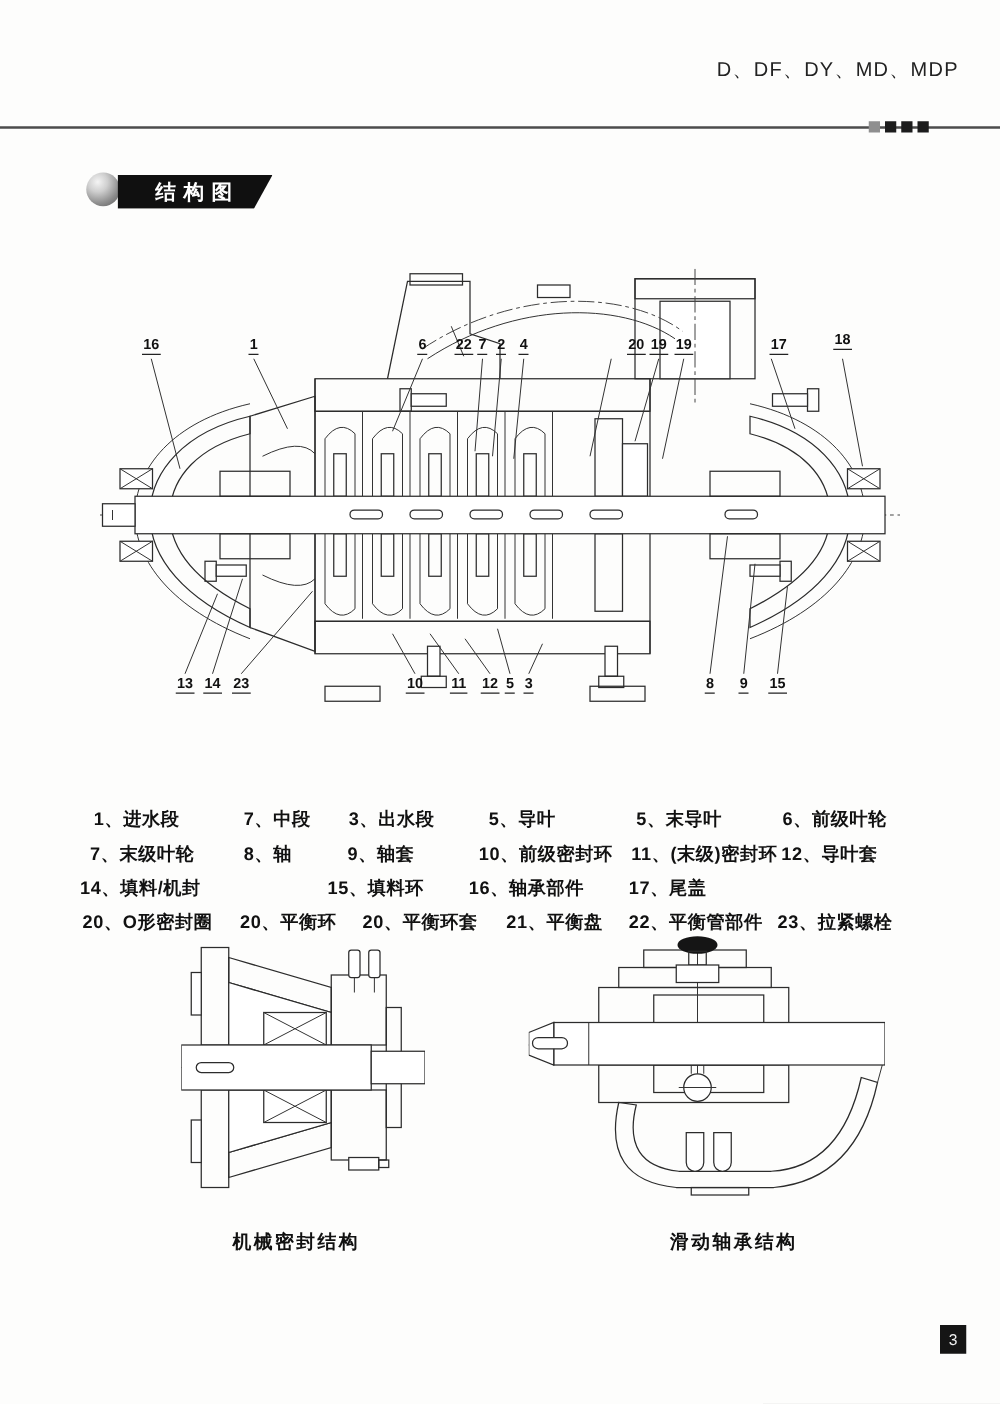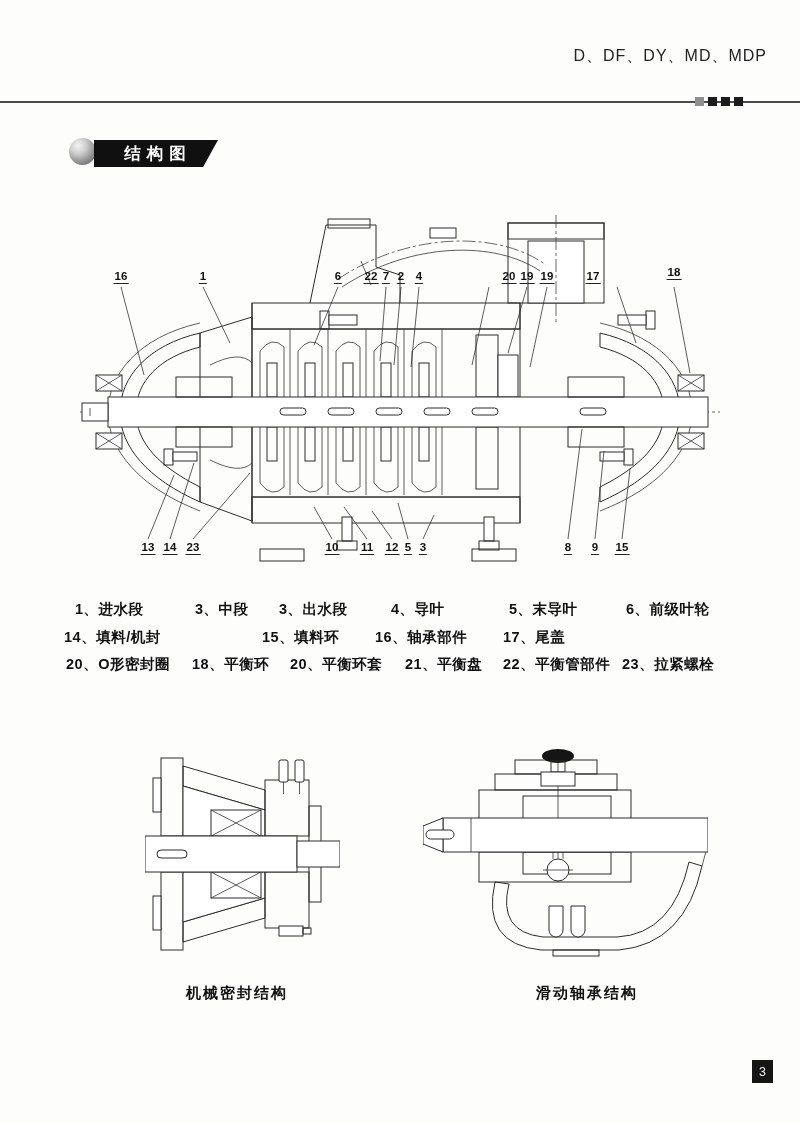--- a/index.html
+++ b/index.html
@@ -22,21 +22,21 @@
   .diagram{position:absolute;left:80px;top:215px;width:640px;height:375px;}
   .diagram svg{position:absolute;left:0;top:0;}
   .callout-layer{position:absolute;left:0;top:0;width:100%;height:100%;}
   .callout{position:absolute;transform:translateX(-50%);font-size:11.5px;font-weight:700;color:#111;
            line-height:13px;border-bottom:1px solid #222;padding:0 1px;}
   
   .parts{position:absolute;left:58px;top:596px;width:700px;font-size:14.5px;font-weight:700;
          color:#111;letter-spacing:0.5px;}
   .prow{display:flex;height:27.4px;align-items:center;}
   .part-item{white-space:nowrap;display:inline-block;}
-  #prow0{padding-left:17px;} #prow1{padding-left:14px;} #prow2{padding-left:6px;} #prow3{padding-left:8px;}
+  #prow0{padding-left:17px;margin-top:46px;} #prow1{padding-left:14px;} #prow2{padding-left:6px;} #prow3{padding-left:8px;}
   #prow0 .part-item:nth-child(1){width:120px}#prow0 .part-item:nth-child(2){width:84px}
   #prow0 .part-item:nth-child(3){width:112px}#prow0 .part-item:nth-child(4){width:118px}
   #prow0 .part-item:nth-child(5){width:117px}
   #prow1 .part-item:nth-child(1){width:123px}#prow1 .part-item:nth-child(2){width:83px}
   #prow1 .part-item:nth-child(3){width:105px}#prow1 .part-item:nth-child(4){width:122px}
   #prow1 .part-item:nth-child(5){width:120px}
   #prow2 .part-item:nth-child(1){width:198px}#prow2 .part-item:nth-child(2){width:113px}
   #prow2 .part-item:nth-child(3){width:128px}#prow2 .part-item:nth-child(4){width:122px}
   #prow3 .part-item:nth-child(1){width:126px}#prow3 .part-item:nth-child(2){width:98px}
   #prow3 .part-item:nth-child(3){width:115px}#prow3 .part-item:nth-child(4){width:98px}
@@ -229,56 +229,64 @@
         <span class="callout" style="left: 41px; top: 55px;">16</span>
         <span class="callout" style="left: 123px; top: 55px;">1</span>
         <span class="callout" style="left: 258px; top: 55px;">6</span>
         <span class="callout" style="left: 291px; top: 55px;">22</span>
         <span class="callout" style="left: 306px; top: 55px;">7</span>
         <span class="callout" style="left: 321px; top: 55px;">2</span>
         <span class="callout" style="left: 339px; top: 55px;">4</span>
         <span class="callout" style="left: 409px; top: 55px; margin-left: 20px;">20</span>
         <span class="callout" style="left: 447px; top: 55px;">19</span>
         <span class="callout" style="left: 467px; top: 55px;">19</span>
-        <span class="callout" style="left: 513px; top: 55px;">17</span>
+        <span class="callout" style="left: 543px; top: 55px;">17</span>
         <span class="callout" style="left: 594px; top: 51px;">18</span>
       </div>
     <div class="callout-layer">
         <span class="callout" style="left: 68px; top: 326px;">13</span>
         <span class="callout" style="left: 90px; top: 326px;">14</span>
         <span class="callout" style="left: 113px; top: 326px;">23</span>
         <span class="callout" style="left: 252px; top: 326px;">10</span>
         <span class="callout" style="left: 287px; top: 326px;">11</span>
         <span class="callout" style="left: 312px; top: 326px;">12</span>
         <span class="callout" style="left: 328px; top: 326px;">5</span>
         <span class="callout" style="left: 343px; top: 326px;">3</span>
         <span class="callout" style="left: 488px; top: 326px;">8</span>
         <span class="callout" style="left: 515px; top: 326px;">9</span>
         <span class="callout" style="left: 542px; top: 326px;">15</span>
       </div>
   </div>
 
   <div class="parts">
     <div class="prow" id="prow0">
         <span class="part-item">1、进水段</span>
-        <span class="part-item">3、中段</span>
+        <span class="part-item">7、中段</span>
         <span class="part-item">3、出水段</span>
-        <span class="part-item">4、导叶</span>
+        <span class="part-item">5、导叶</span>
         <span class="part-item">5、末导叶</span>
         <span class="part-item">6、前级叶轮</span>
+      </div>
+    <div class="prow" id="prow1">
+        <span class="part-item">7、末级叶轮</span>
+        <span class="part-item">8、轴</span>
+        <span class="part-item">9、轴套</span>
+        <span class="part-item">10、前级密封环</span>
+        <span class="part-item">11、(末级)密封环</span>
+        <span class="part-item">12、导叶套</span>
       </div>
     <div class="prow" id="prow2">
         <span class="part-item">14、填料/机封</span>
         <span class="part-item">15、填料环</span>
         <span class="part-item">16、轴承部件</span>
         <span class="part-item">17、尾盖</span>
       </div>
     <div class="prow" id="prow3">
         <span class="part-item">20、O形密封圈</span>
-        <span class="part-item">18、平衡环</span>
+        <span class="part-item">20、平衡环</span>
         <span class="part-item">20、平衡环套</span>
         <span class="part-item">21、平衡盘</span>
         <span class="part-item">22、平衡管部件</span>
         <span class="part-item">23、拉紧螺栓</span>
       </div>
   </div>
 
   <div class="subdiagram-left">
     <svg width="195" height="205" viewBox="0 0 195 205">
       <defs>

